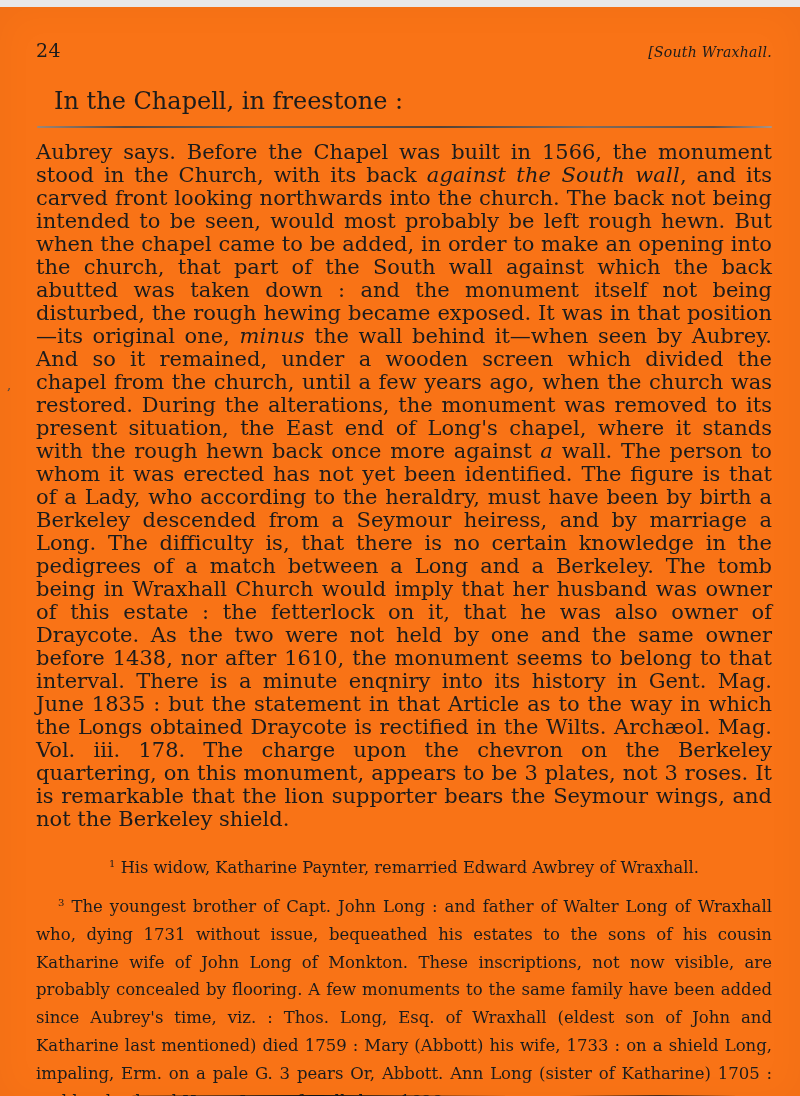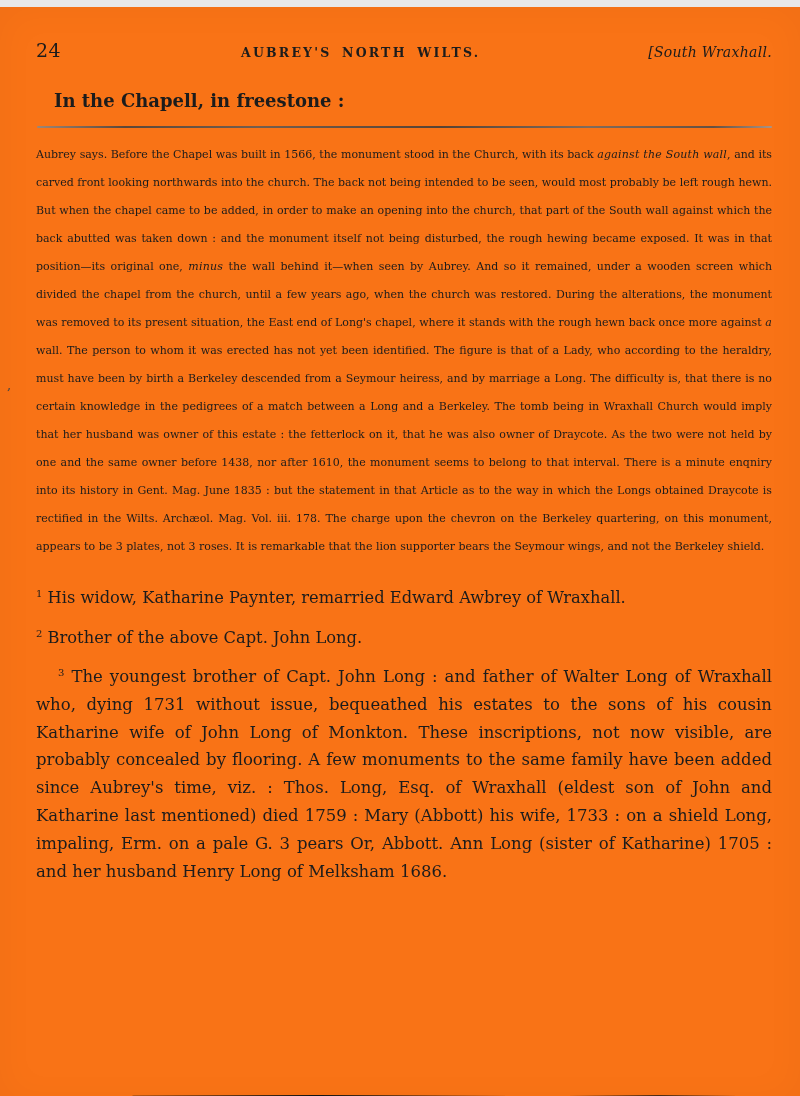--- a/index.html
+++ b/index.html
@@ -24,21 +24,21 @@
   .running-title{
     font-size:12.5px;font-weight:bold;letter-spacing:2.2px;
     transform:translateX(6px);
     word-spacing:4px;
   }
   .section-marker{font-style:italic;font-size:14px;letter-spacing:.3px;}
 
   
   .chapter-heading{
     margin:24px 0 0 18px;
-    font-size:18px;font-weight:bold;
+    font-size:24px;font-weight:normal;
     line-height:24px;
   }
 
   
   .inscriptions{margin-top:13px;}
   .inscription{
     margin:0;
     font-size:16.6px;line-height:27.4px;
     text-align:justify;text-indent:18px;
   }
@@ -49,28 +49,28 @@
     margin:7px 0 0 1px;
     width:735px;height:2px;
     background:linear-gradient(90deg,#8a8a8a,#3f3f3f 12%,#5a5a5a 30%,#3a3a3a 55%,#6a6a6a 75%,#4a4a4a 92%,#9a9a9a);
     opacity:.85;
     border-radius:1px;
   }
 
   
   .commentary{
     margin:13px 0 0 0;
-    font-size:11px;line-height:28px;
+    font-size:21px;line-height:23px;
     text-align:justify;
   }
   .commentary i{letter-spacing:.2px;}
 
   
   .footnote-centered{
-    margin:0;
+    margin:0;text-align:center;
     font-size:16.3px;line-height:24px;
   }
   .fn1{margin-top:25px;}
   .fn2{margin-top:16px;}
   .footnote-long{
     margin:13px 0 0 0;
     font-size:16.5px;line-height:27.8px;
     text-align:justify;text-indent:22px;
   }
   sup{font-size:10px;line-height:0;}
@@ -89,36 +89,34 @@
   }
 </style>
 </head>
 <body>
 
 <div class="page">
   <div class="content">
 
     <div class="running-head">
       <span class="page-number">24</span>
-      <span class="running-title">AUBREY'S NORTH WILTS.</span>
       <span class="section-marker">[South Wraxhall.</span>
     </div>
 
     <h1 class="chapter-heading">In the Chapell, in freestone :</h1>
 
     <div class="inscriptions">
     </div>
 
     <div class="divider"></div>
 
     <p class="commentary"><span>Aubrey says.  Before the Chapel was built in 1566, the monument stood in the Church, with its back </span><i>against the South wall</i><span>, and its carved front looking northwards into the church.  The back not being intended to be seen, would most probably be left rough hewn.  But when the chapel came to be added, in order to make an opening into the church, that part of the South wall against which the back abutted was taken down : and the monument itself not being disturbed, the rough hewing became exposed.  It was in that position—its original one, </span><i>minus</i><span> the wall behind it—when seen by Aubrey.  And so it remained, under a wooden screen which divided the chapel from the church, until a few years ago, when the church was restored.  During the alterations, the monument was removed to its present situation, the East end of Long's chapel, where it stands with the rough hewn back once more against </span><i>a</i><span> wall.  The person to whom it was erected has not yet been identified.  The figure is that of a Lady, who according to the heraldry, must have been by birth a Berkeley descended from a Seymour heiress, and by marriage a Long.  The difficulty is, that there is no certain knowledge in the pedigrees of a match between a Long and a Berkeley.  The tomb being in Wraxhall Church would imply that her husband was owner of this estate : the fetterlock on it, that he was also owner of Draycote.  As the two were not held by one and the same owner before 1438, nor after 1610, the monument seems to belong to that interval.  There is a minute enqniry into its history in Gent. Mag. June 1835 : but the statement in that Article as to the way in which the Longs obtained Draycote is rectified in the Wilts. Archæol. Mag. Vol. iii. 178.  The charge upon the chevron on the Berkeley quartering, on this monument, appears to be 3 plates, not 3 roses.  It is remarkable that the lion supporter bears the Seymour wings, and not the Berkeley shield.</span></p>
 
     <p class="footnote-centered fn1"><sup>1</sup> <span>His widow, Katharine Paynter, remarried Edward Awbrey of Wraxhall.</span></p>
 
-    <p class="footnote-centered fn2"><sup>2</sup> <span>Brother of the above Capt. John Long.</span></p>
 
     <p class="footnote-long"><sup>3</sup> <span>The youngest brother of Capt. John Long : and father of Walter Long of Wraxhall who, dying 1731 without issue, bequeathed his estates to the sons of his cousin Katharine wife of John Long of Monkton.  These inscriptions, not now visible, are probably concealed by flooring.  A few monuments to the same family have been added since Aubrey's time, viz. : Thos. Long, Esq. of Wraxhall (eldest son of John and Katharine last mentioned) died 1759 : Mary (Abbott) his wife, 1733 : on a shield Long, impaling, Erm. on a pale G. 3 pears Or, Abbott.  Ann Long (sister of Katharine) 1705 : and her husband Henry Long of Melksham 1686.</span></p>
 
   </div>
 
   <span class="margin-speck">,</span>
   <div class="bottom-smudge"></div>
 </div>
 
 </body></html>

